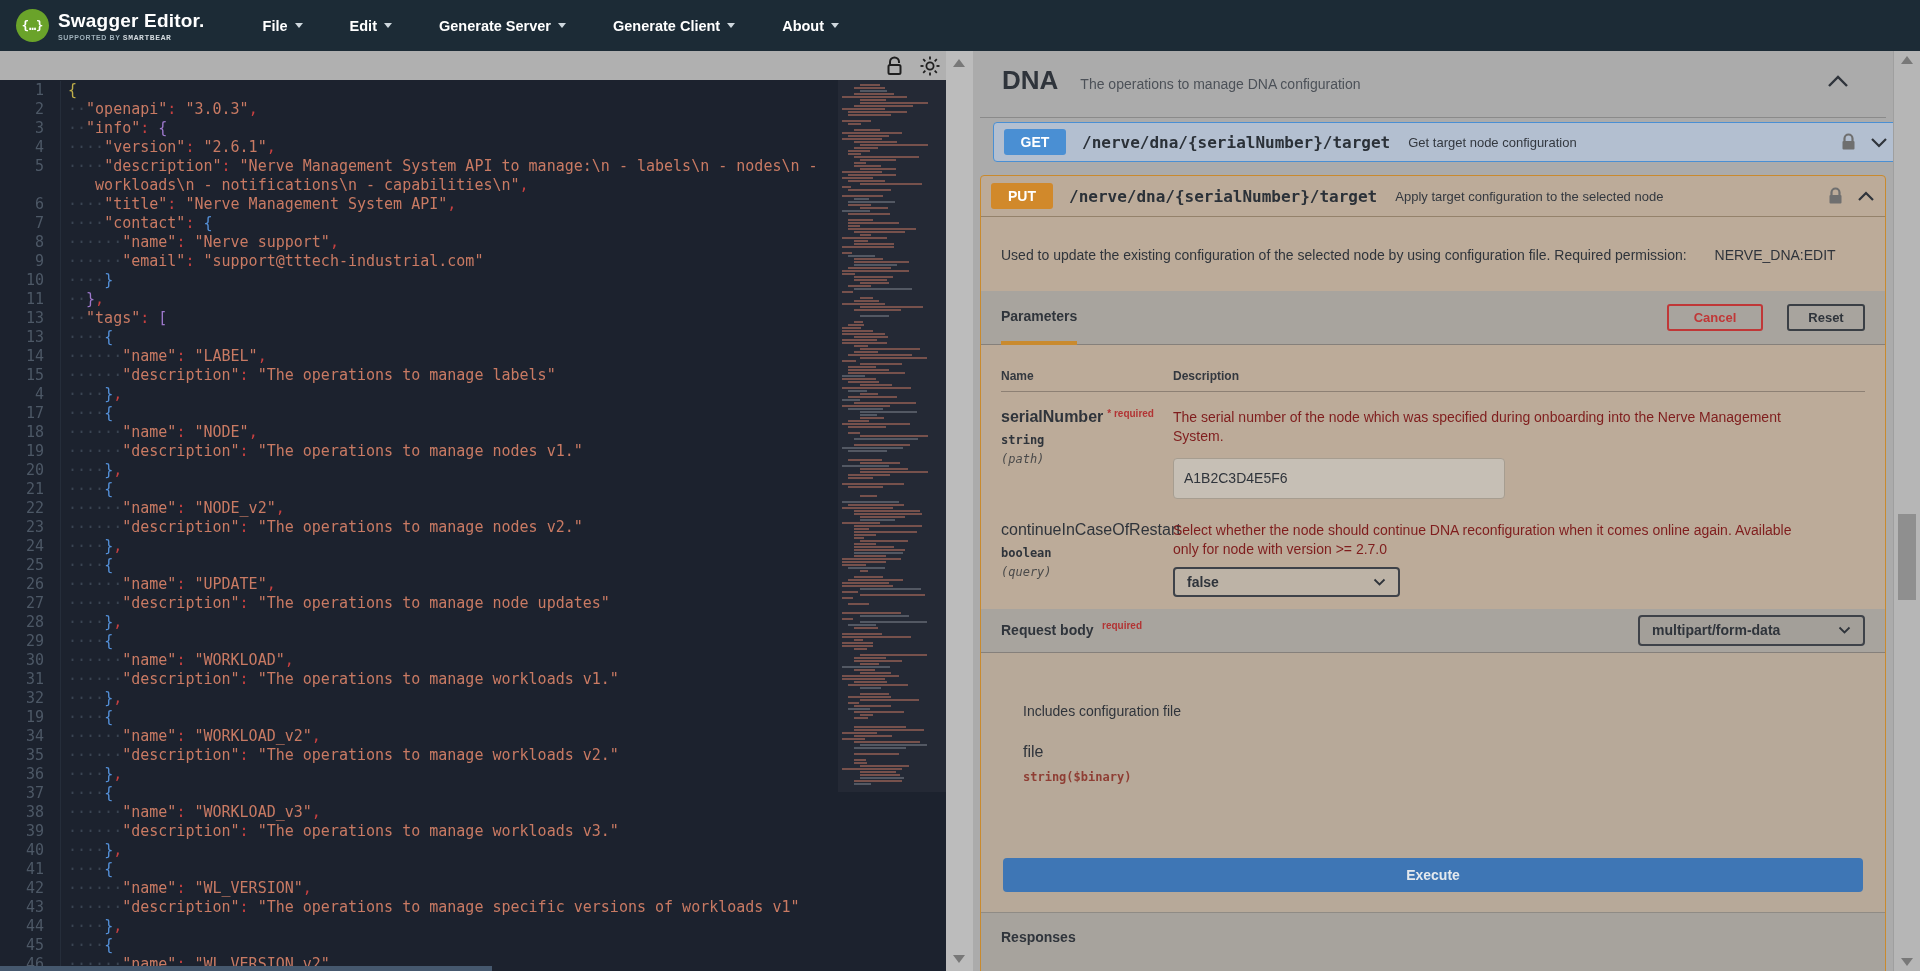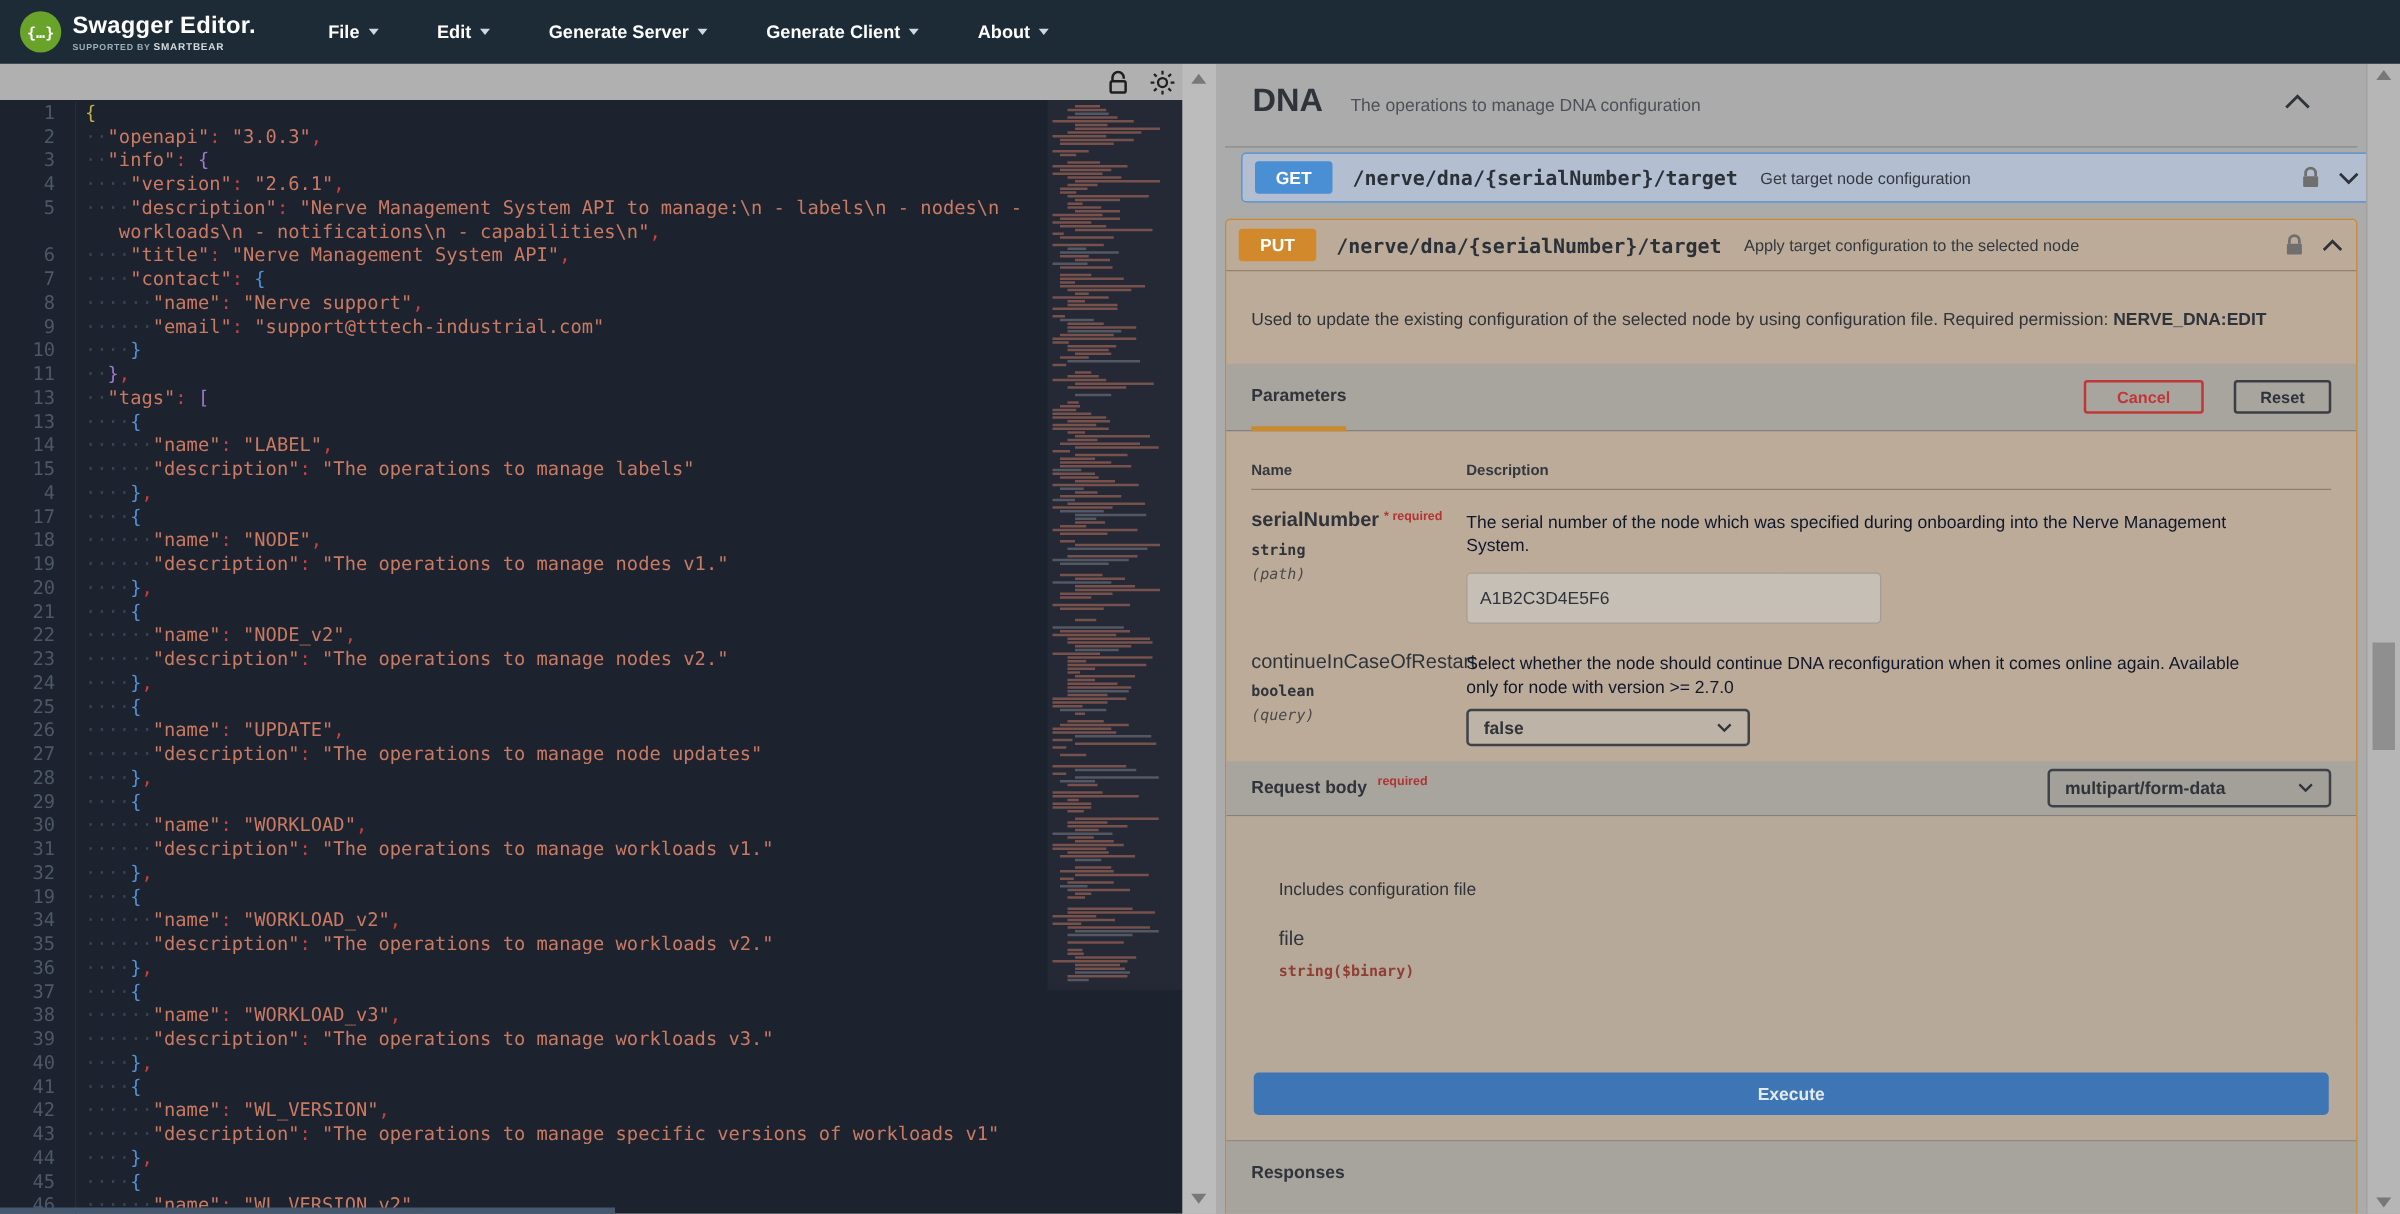--- a/index.html
+++ b/index.html
@@ -60,39 +60,39 @@
   .badge-get { background:var(--get-blue); }
   .badge-put { background:var(--put-orange); }
   .op-path { margin-left:16px; font-family:"DejaVu Sans Mono",monospace; font-weight:bold; font-size:16px; color:#2b3138; }
   .op-summary { margin-left:18px; font-size:13px; color:#33383f; }
   .op-right { margin-left:auto; display:flex; align-items:center; gap:14px; }
 
   .put-section { position:absolute; top:124px; left:7px; width:906px; height:847px; border:1px solid #c98a2e; border-radius:4px 4px 0 0; background:#bcab99; overflow:hidden; }
   .put-header { height:41px; display:flex; align-items:center; padding:0 10px; border-bottom:1px solid rgba(100,80,50,.45); cursor:pointer; }
 
   .op-desc { padding:30px 20px 28px; font-size:14px; color:#2f343b; }
-  .op-desc b { font-weight:bold; }
+  .op-desc b { font-weight:normal;margin-left:24px; }
 
   .section-band { background:#a8a49e; border-bottom:1px solid rgba(90,85,80,.45); display:flex; align-items:center; padding:0 20px; }
   .params-band { height:54px; justify-content:space-between; }
   .param-tab { height:54px; display:flex; align-items:center; border-bottom:4px solid var(--parameters-accent); font-weight:bold; font-size:14px; color:#2f343b; cursor:pointer; }
   .band-buttons { display:flex; gap:24px; }
   .btn-cancel { width:96px; height:27px; border:2px solid var(--cancel-red); color:var(--cancel-red); border-radius:3px; font-weight:bold; font-size:13px; background:transparent; cursor:pointer; font-family:"Liberation Sans",sans-serif; }
   .btn-reset { width:78px; height:27px; border:2px solid #3a3f45; color:#2f343b; border-radius:3px; font-weight:bold; font-size:13px; background:transparent; cursor:pointer; font-family:"Liberation Sans",sans-serif; }
 
   .param-table { padding:24px 20px 12px; }
   .pt-head { display:flex; font-size:12px; font-weight:bold; color:#33383f; padding-bottom:8px; border-bottom:1px solid rgba(70,65,60,.4); }
   .col-name { width:172px; flex:none; }
   .pt-row { display:flex; margin-top:16px; }
   .p-name { font-size:16px; color:#2f343b; }
   .p-name.bold { font-weight:bold; }
   .p-required { color:#b23434; font-size:10px; font-weight:bold; vertical-align:top; margin-left:4px; }
   .p-type { font-family:"DejaVu Sans Mono",monospace; font-weight:bold; font-size:12px; margin-top:7px; color:#2f343b; }
   .p-in { font-family:"DejaVu Sans Mono",monospace; font-style:italic; font-size:12px; margin-top:5px; color:#4a4a4a; }
-  .p-desc { font-size:14px; color:#0f172a; max-width:640px; line-height:1.35; }
+  .p-desc { font-size:14px; color:#7f1d1d; max-width:640px; line-height:1.35; }
   .serial-input { display:block; margin-top:12px; width:332px; height:41px; background:#c6bfb5; border:1px solid #a69d90; border-radius:4px; padding:0 10px; font-size:14px; color:#2f343b; font-family:"Liberation Sans",sans-serif; }
   .select-box { margin-top:8px; width:227px; height:30px; border:2px solid #3e4249; border-radius:4px; background:#bdb3a6; display:flex; align-items:center; justify-content:space-between; padding:0 12px; font-weight:bold; font-size:14px; color:#2f343b; cursor:pointer; }
 
   .reqbody-band { height:44px; justify-content:space-between; }
   .reqbody-label { font-weight:bold; font-size:14px; color:#2f343b; }
   .media-select { margin-top:0; width:227px; height:31px; background:#a39f99; }
 
   .form-area { padding:50px 0 56px 0; background:#b7a999; }
   .includes-line { margin-left:42px; font-size:14px; color:#2f343b; }
   .file-row { display:flex; margin:24px 0 0 42px; }
@@ -117,21 +117,21 @@
   svg { display:block; }
 </style>
 </head>
 <body>
 
 <div class="navbar">
   <div class="brand">
     <div class="brand-logo">{…}</div>
     <div class="brand-text">
       <div class="brand-title">Swagger Editor.</div>
-      <div class="brand-sub"><span>Supported by</span> <span style="font-size:8px;color:#d3dade;">SMARTBEAR</span></div>
+      <div class="brand-sub"><span>Supported by</span> <span style="font-size:8px;color:#d3dade;font-family:Liberation Mono, monospace;">SMARTBEAR</span></div>
     </div>
   </div>
   <div class="menus">
     <div class="menu-item">
         <span>File</span>
         <span class="caret"></span>
       </div>
     <div class="menu-item">
         <span>Edit</span>
         <span class="caret"></span>

